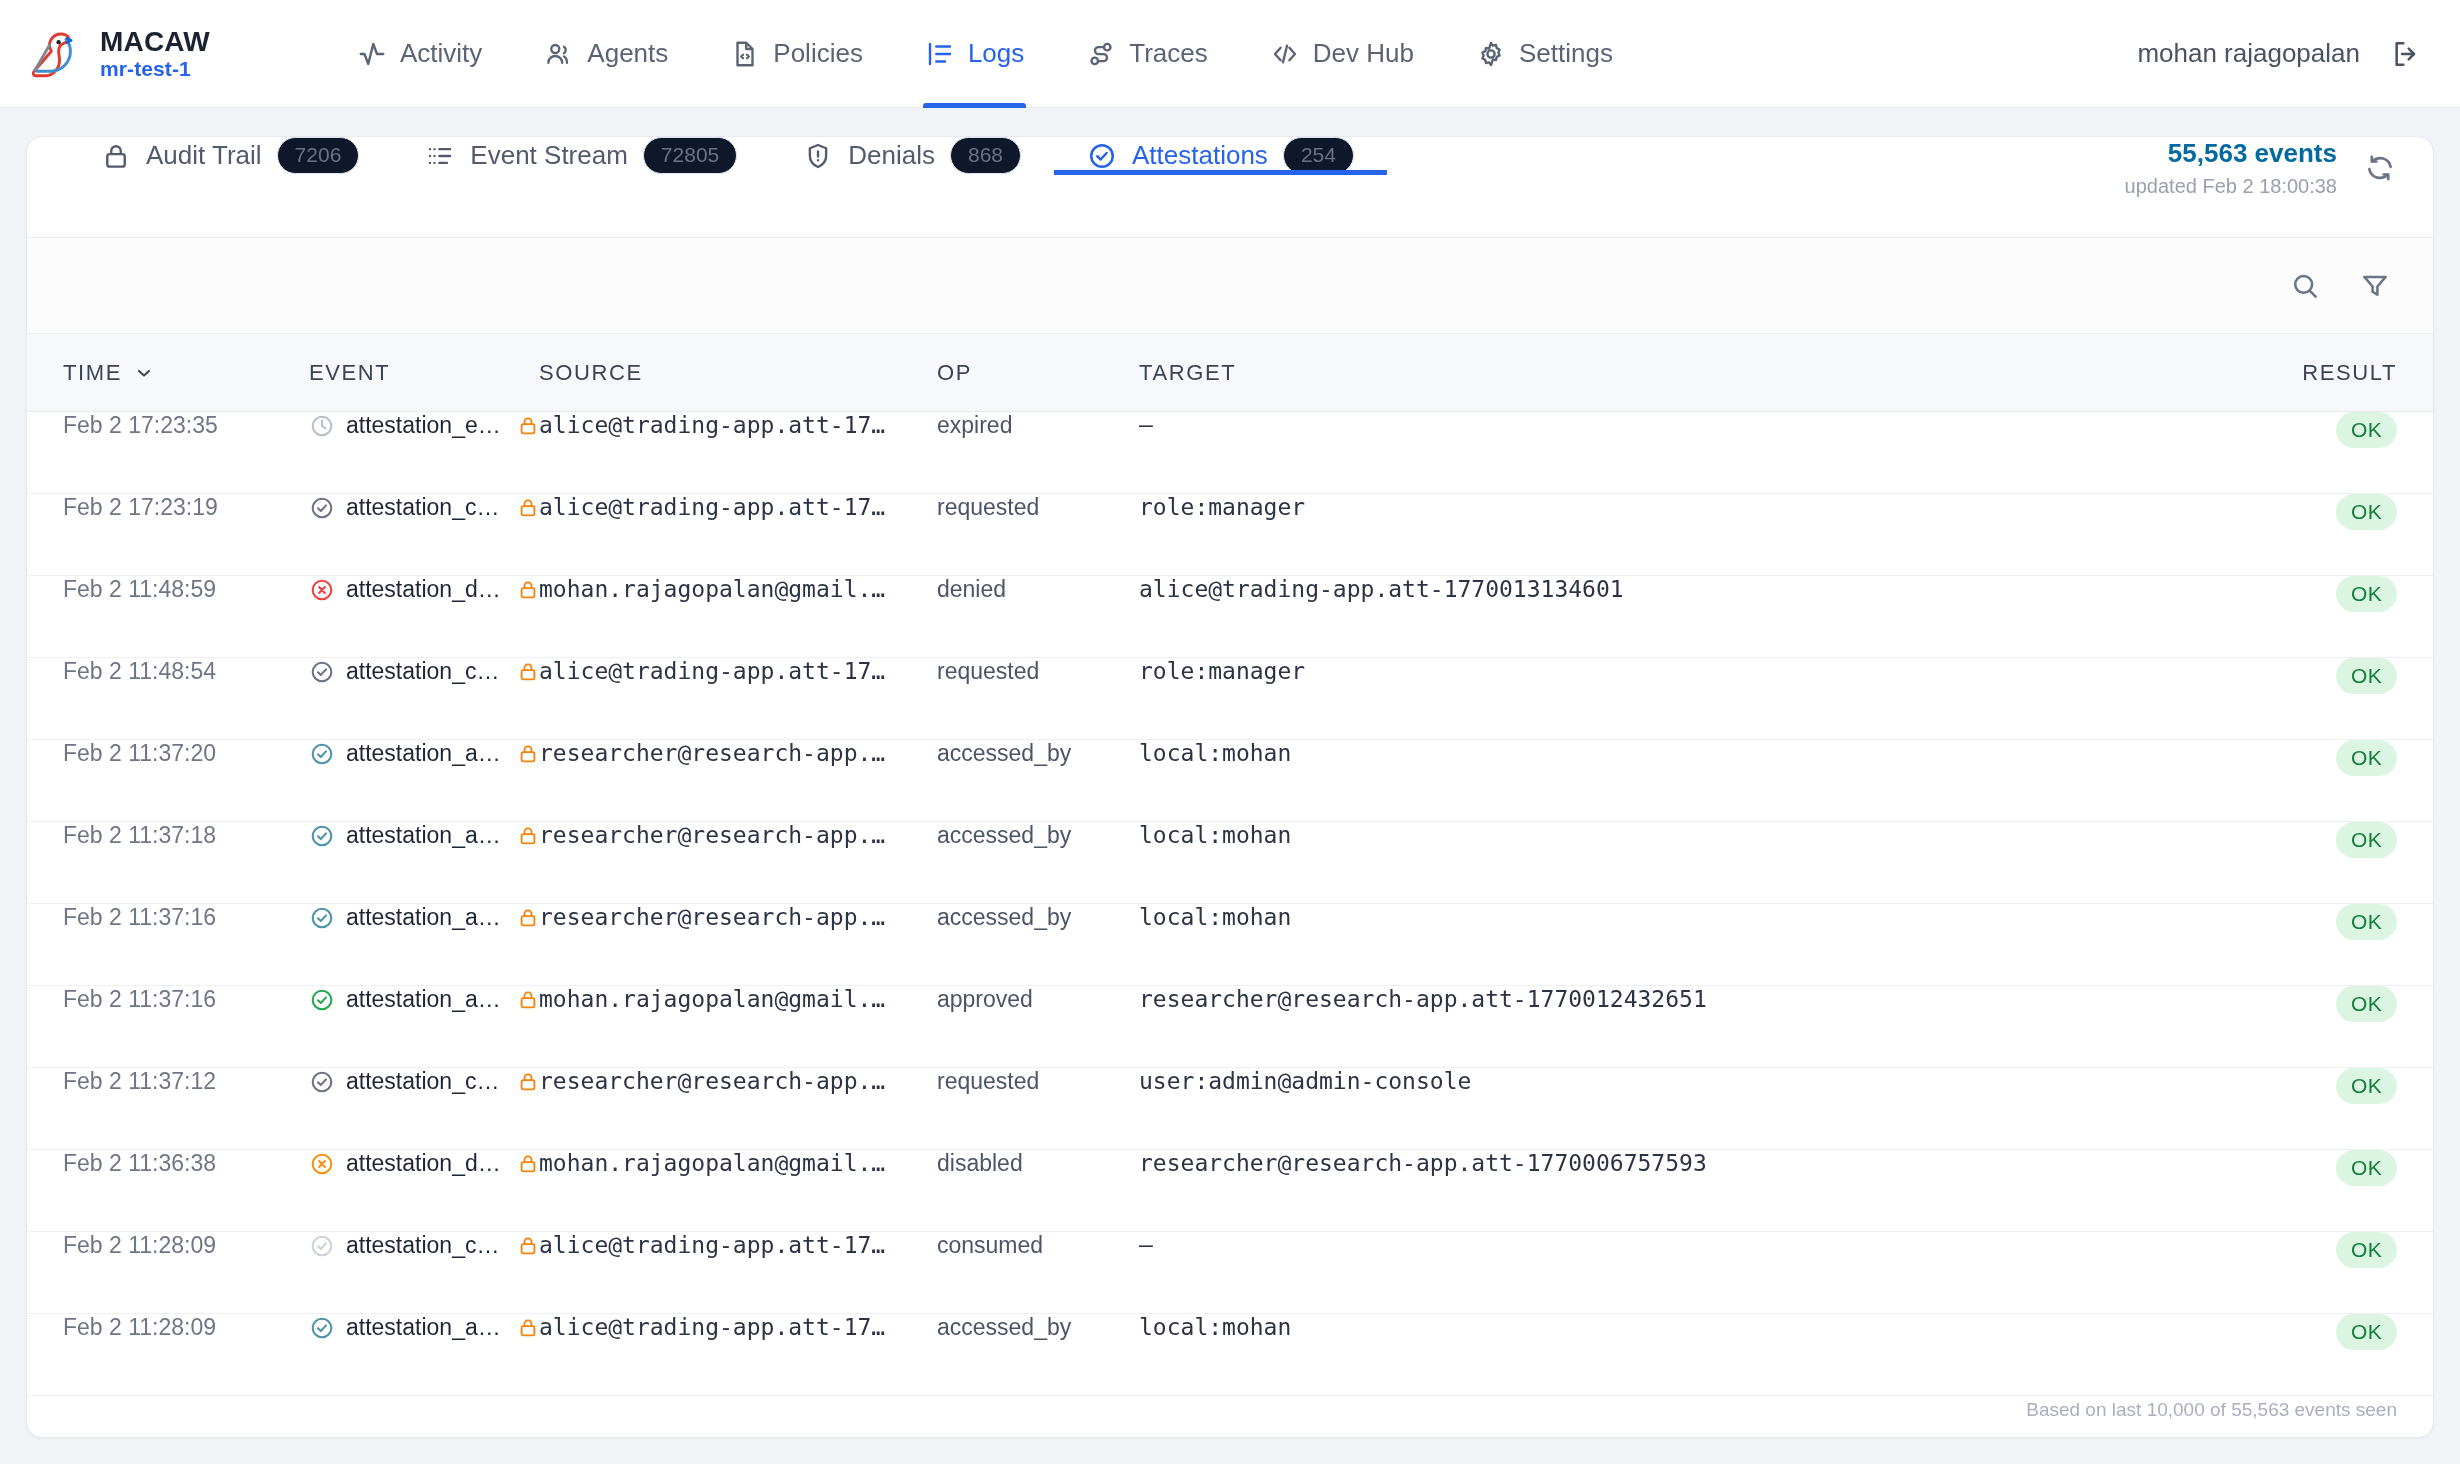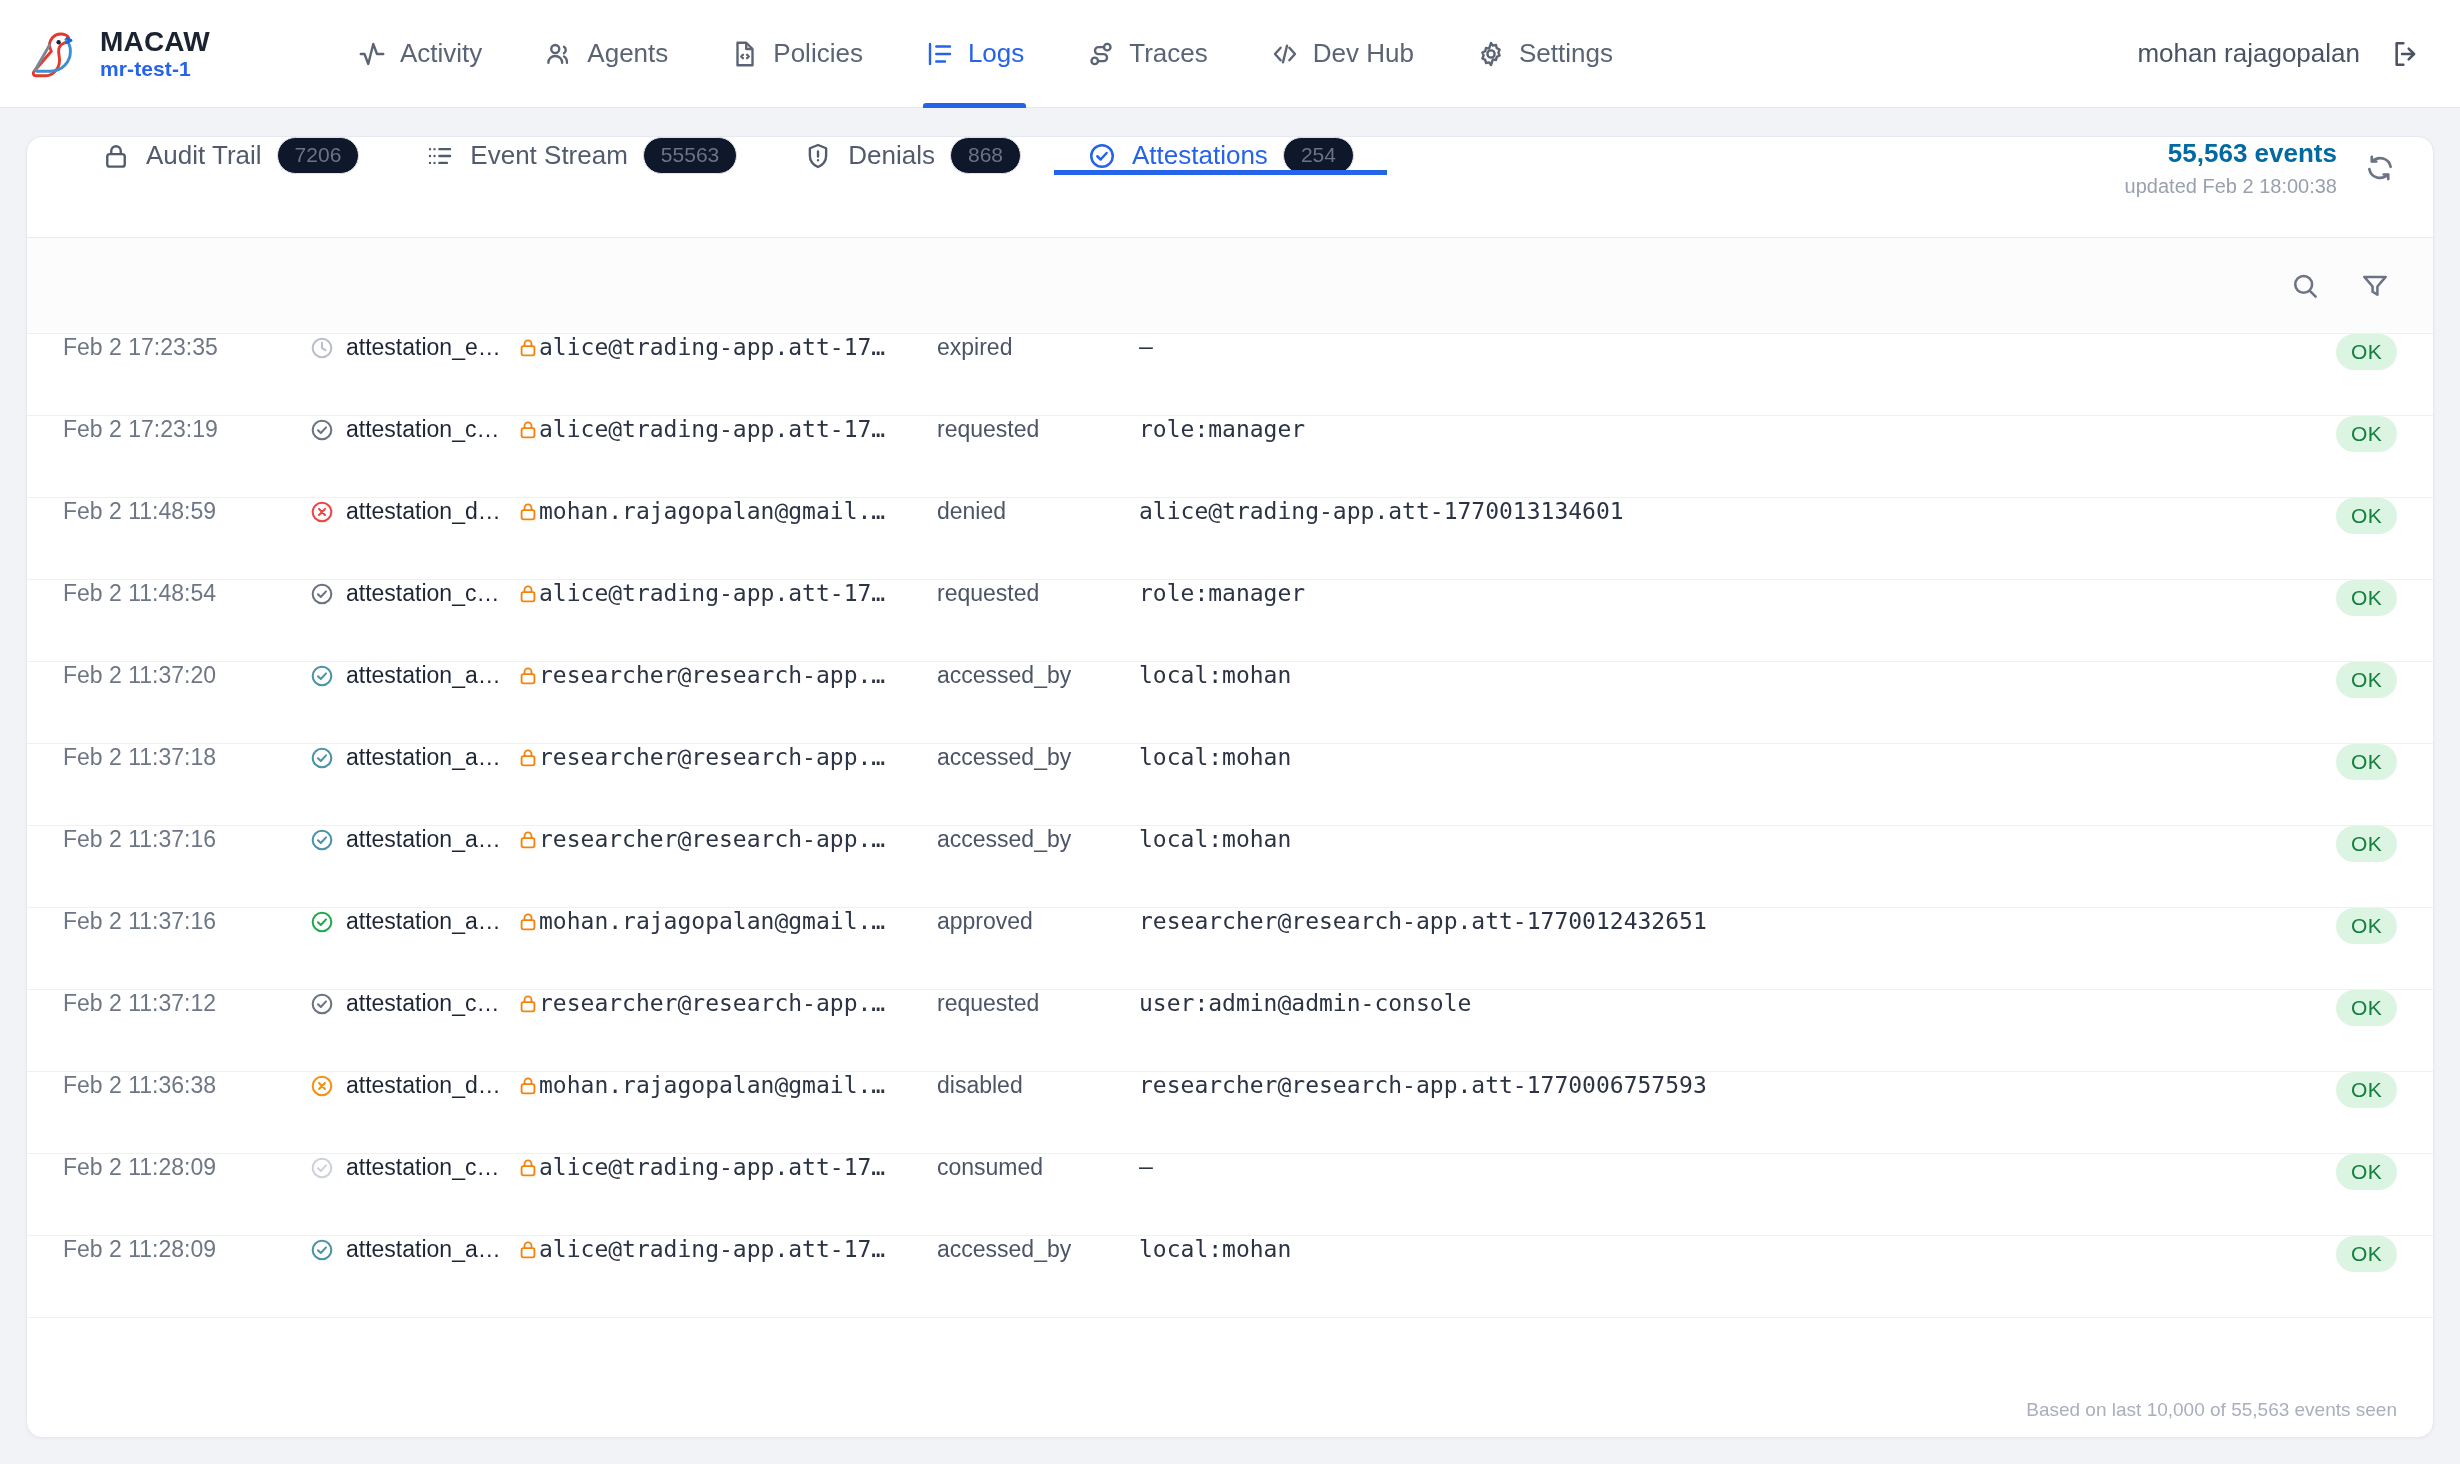--- a/index.html
+++ b/index.html
@@ -252,21 +252,21 @@
       <span>Audit Trail</span>
       <span class="pill">7206</span>
     </div>
 
     <div class="subtab">
       <svg class="subtab-icon" viewBox="0 0 24 24" fill="none" stroke="#525b6e" stroke-width="1.9" stroke-linecap="round">
           <path d="M4 6.5h.01M4 12h.01M4 17.5h.01M7.6 6.5h.01M7.6 12h.01M7.6 17.5h.01"></path>
           <path d="M11.5 6.5H20M11.5 12H20M11.5 17.5h6"></path>
         </svg>
       <span>Event Stream</span>
-      <span class="pill">55563</span>
+      <span class="pill">72805</span>
     </div>
 
     <div class="subtab">
       <svg class="subtab-icon" viewBox="0 0 24 24" fill="none" stroke="#525b6e" stroke-width="1.9" stroke-linecap="round" stroke-linejoin="round">
           <path d="M12 3.2 5.5 5.8v5.9c0 4.2 2.7 7.3 6.5 9.1 3.8-1.8 6.5-4.9 6.5-9.1V5.8z"></path>
           <path d="M12 8.4v4M12 15.4h.01"></path>
         </svg>
       <span>Denials</span>
       <span class="pill">868</span>
     </div>
@@ -299,20 +299,33 @@
         <circle cx="11" cy="10.8" r="6.3"></circle>
         <path d="M15.6 15.6 20 20"></path>
       </svg>
     <svg class="tool-icon" viewBox="0 0 24 24" fill="none" stroke="#6b7384" stroke-width="1.9" stroke-linecap="round" stroke-linejoin="round">
         <path d="M4 5.2h16l-6.2 7.2v6.1l-3.6-2.2v-3.9z"></path>
       </svg>
   </div>
 
   <div class="table">
 
+    <div class="thead">
+      <div class="th col-time">
+        <span>TIME</span>
+        <svg class="sort-icon" viewBox="0 0 24 24" fill="none" stroke="#3b4456" stroke-width="2.4" stroke-linecap="round" stroke-linejoin="round">
+            <path d="M6 9.5l6 5.5 6-5.5"></path>
+          </svg>
+      </div>
+      <div class="th col-event">EVENT</div>
+      <div class="th col-source">SOURCE</div>
+      <div class="th col-op">OP</div>
+      <div class="th col-target">TARGET</div>
+      <div class="th col-result">RESULT</div>
+    </div>
 
     <div id="rows-container">
         <div class="trow">
           <div class="cell-time">Feb 2 17:23:35</div>
           <div class="cell-event">
             <svg viewBox="0 0 24 24" fill="none" stroke="#b9bfca" stroke-width="1.9" stroke-linecap="round" stroke-linejoin="round" class="ev-icon">
               <circle cx="12" cy="12" r="8.6"></circle>
               <path d="M12 7.2V12l3.2 2"></path>
             </svg>
             <span class="ev-label">attestation_expired</span>

